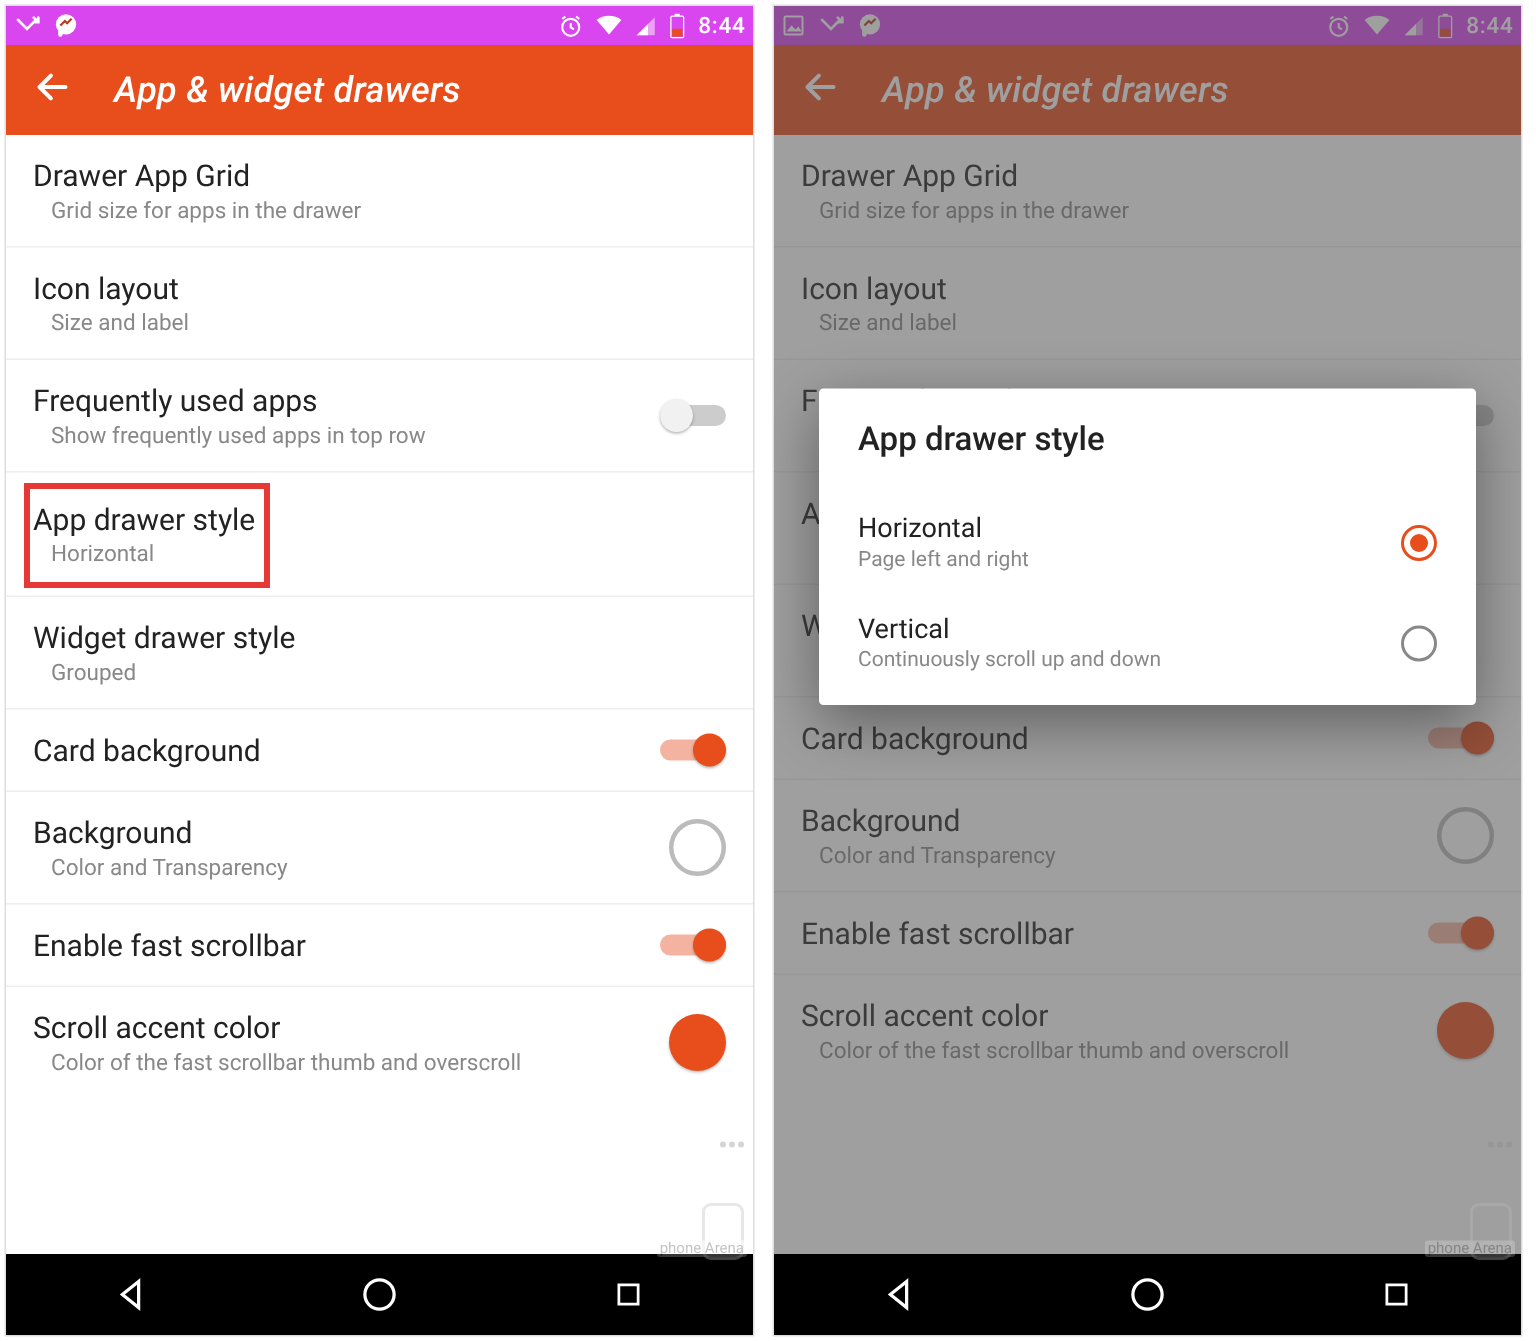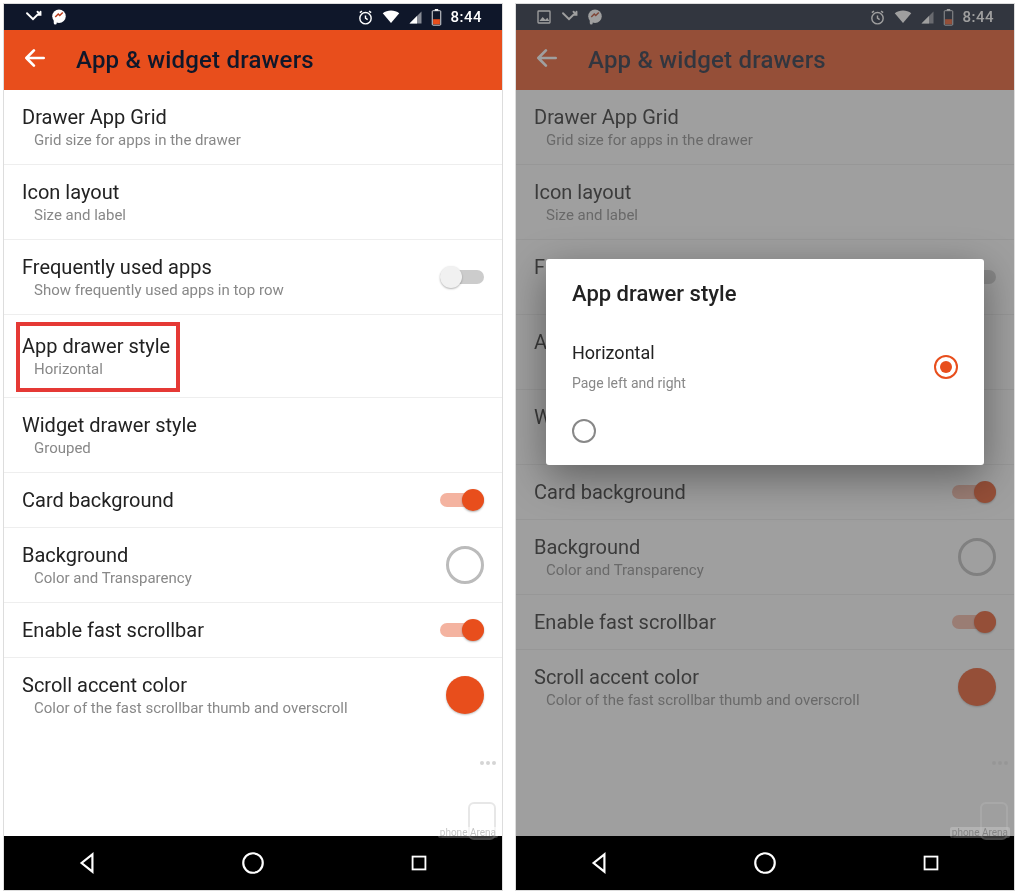--- a/index.html
+++ b/index.html
@@ -14,41 +14,42 @@
   .phone {
     position:relative;
     width:500px; height:888px;
     background:#fff;
     overflow:hidden;
     border:1px solid #ddd;
   }
   
   .status-bar {
     height:26px;
-    background:#0f172a;
+    background:#d946ef;
     color:#fff;
     display:flex;
     align-items:center;
-    padding:0 20px;
+    padding:0 5px;
     font-size:15px;
     font-weight:500;
   }
   .status-left { display:flex; align-items:center; gap:8px;}
   .status-right { margin-left:auto; display:flex; align-items:center; gap:8px;}
   .status-icon svg { display:block; fill:#fff; }
   .time { font-size:15px; letter-spacing:0.5px;}
   
   .appbar {
     height:60px;
     background:#e84e1c;
-    color:#0f172a;
+    color:#ffffff;
     display:flex;
     align-items:center;
     padding:0 18px;
     gap:28px;
+    font-style:italic;
   }
   .appbar .back svg { fill:#fff; }
   .appbar .title { font-size:24px; font-weight:500; letter-spacing:0.2px;}
   
   .list { background:#fff; }
   .row {
     padding:15px 18px 15px 18px;
     border-bottom:1px solid #eee;
     display:flex;
     align-items:center;
@@ -121,21 +122,21 @@
     box-shadow:0 12px 40px rgba(0,0,0,0.4);
     padding:22px 26px 8px 26px;
   }
   .dialog-title { font-size:22px; color:#222; margin-bottom:22px; font-weight:500;}
   .dialog-row {
     display:flex; align-items:center;
     padding:14px 0;
   }
   .dialog-row .texts { flex:1;}
   .dialog-row .title { font-size:18px; color:#222;}
-  .dialog-row .sub { font-size:14px; color:#888; margin-top:12px;}
+  .dialog-row .sub { font-size:14px; color:#888; margin-top:2px;}
   .radio {
     width:24px; height:24px;
     border:2.5px solid #888;
     border-radius:50%;
     position:relative;
     flex:0 0 auto;
   }
   .radio.selected { border-color:#e84e1c;}
   .radio.selected::after {
     content:"";
@@ -488,20 +489,24 @@
 
     <div class="dialog-row">
       <div class="texts">
         <div class="title">Horizontal</div>
         <div class="sub">Page left and right</div>
       </div>
       <div class="radio selected"></div>
     </div>
 
     <div class="dialog-row">
+      <div class="texts">
+        <div class="title">Vertical</div>
+        <div class="sub">Continuously scroll up and down</div>
+      </div>
       <div class="radio"></div>
     </div>
 
   </div>
 
   <div class="watermark">
     <div class="dots">
         <span></span>
         <span></span>
         <span></span>

